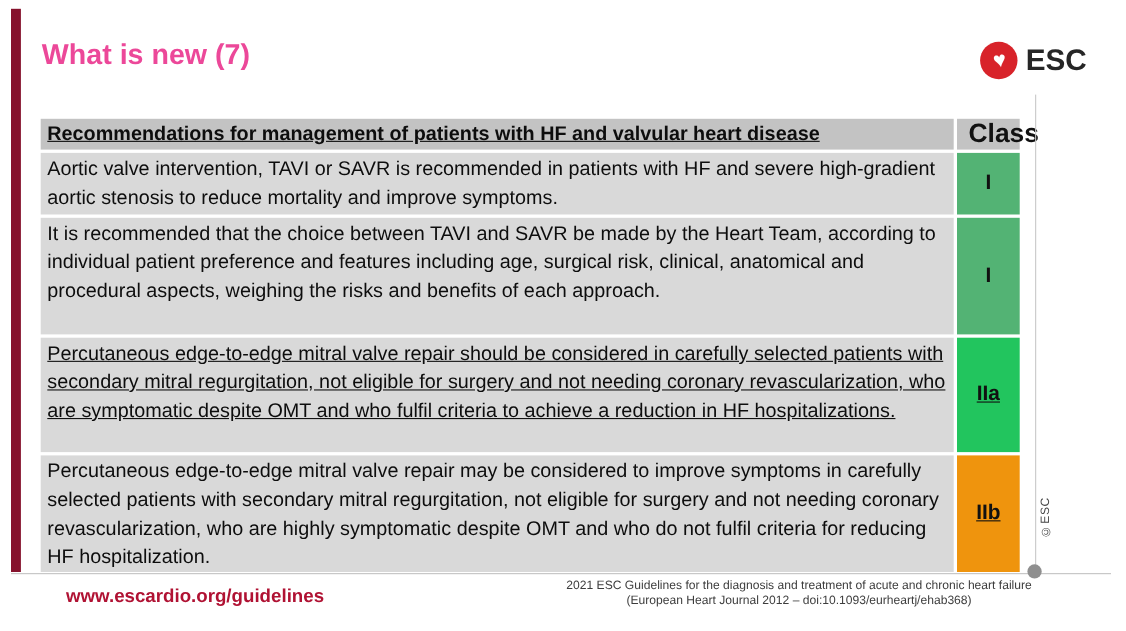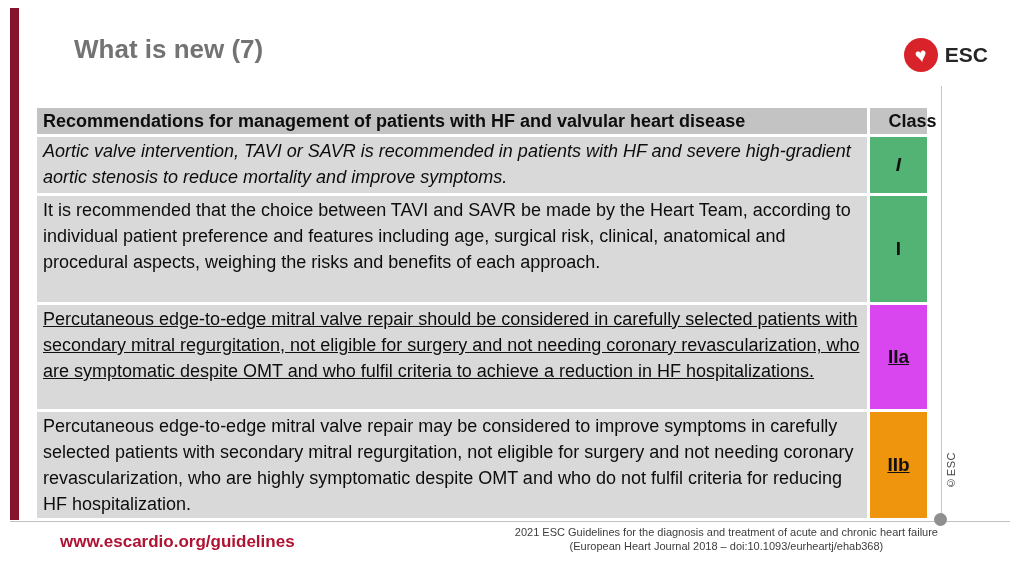--- a/index.html
+++ b/index.html
@@ -12,56 +12,55 @@
     color:#111;
   }
   .left-bar {
     position:absolute; left:10px; top:8px;
     width:9px; height:512px;
     background:#86122d;
   }
   .title {
     position:absolute; left:38px; top:34px;
     font-size:26px; font-weight:bold;
-    color:#737373;
-    margin-left:36px;
+    color:#ec4899;
   }
   .logo {
     position:absolute; right:36px; top:38px;
     display:flex; align-items:center; gap:7px;
   }
   .logo-circle {
     width:34px; height:34px; border-radius:50%;
     background:#d8232a;
     display:flex; align-items:center; justify-content:center;
   }
   .logo-heart { color:#fff; font-size:20px; line-height:1; transform:rotate(-10deg); }
-  .logo-text { font-size:21px; font-weight:bold; color:#262626;text-align:right; }
+  .logo-text { font-size:27px; font-weight:bold; color:#262626;text-align:right; }
 
   .table {
     position:absolute; left:37px; top:108px; width:890px;
     display:flex; flex-direction:column; gap:3px;
   }
   .trow { display:flex; gap:3px; }
   .tcell-text {
     flex:1; background:#d9d9d9;
     padding:1px 6px;
     font-size:18px; line-height:26px; color:#0d0d0d;
   }
   .tcell-class {
     width:57px; background:#d9d9d9;
     display:flex; align-items:center; justify-content:center;
     font-weight:bold; font-size:19px; color:#111;
   }
   .header-row .tcell-text {
     background:#c3c3c3; font-weight:bold;
-    line-height:24px; min-height:24px;
+    line-height:24px; min-height:24px;text-decoration:underline;
   }
-  .header-row .tcell-class { background:#c3c3c3; font-size:18px;padding-left:28px; }
-  .r1 { min-height:56px;font-style:italic; }
+  .header-row .tcell-class { background:#c3c3c3; font-size:24px;padding-left:28px; }
+  .r1 { min-height:56px; }
   .r2 { min-height:106px;justify-content:flex-end; }
   .r3 { min-height:104px;text-decoration:underline; }
   .r4 { min-height:104px;justify-content:space-between; }
 
   .footer-divider {
     position:absolute; left:10px; right:14px; top:521px;
     border-top:1px solid #c2c2c2;
   }
   .footer-link {
     position:absolute; left:60px; top:532px;
@@ -113,33 +112,33 @@
     <div class="tcell-class" style="background: rgb(83, 179, 116);">I</div>
   </div>
 
   <div class="trow r2">
     <div class="tcell-text">It is recommended that the choice between TAVI and SAVR be made by the Heart Team, according to individual patient preference and features including age, surgical risk, clinical, anatomical and procedural aspects, weighing the risks and benefits of each approach.</div>
     <div class="tcell-class" style="background: rgb(83, 179, 116);">I</div>
   </div>
 
   <div class="trow r3">
     <div class="tcell-text">Percutaneous edge-to-edge mitral valve repair should be considered in carefully selected patients with secondary mitral regurgitation, not eligible for surgery and not needing coronary revascularization, who are symptomatic despite OMT and who fulfil criteria to achieve a reduction in HF hospitalizations.</div>
-    <div class="tcell-class" style="background: #d946ef;">IIa</div>
+    <div class="tcell-class" style="background: #22c55e;">IIa</div>
   </div>
 
   <div class="trow r4">
     <div class="tcell-text">Percutaneous edge-to-edge mitral valve repair may be considered to improve symptoms in carefully selected patients with secondary mitral regurgitation, not eligible for surgery and not needing coronary revascularization, who are highly symptomatic despite OMT and who do not fulfil criteria for reducing HF hospitalization.</div>
     <div class="tcell-class" style="background: rgb(239, 148, 13); text-decoration: underline;">IIb</div>
   </div>
 </div>
 
 <div class="footer-divider"></div>
 
 <a class="footer-link" href="#">www.escardio.org/guidelines</a>
 
 <div class="footer-citation">
   <div>2021 ESC Guidelines for the diagnosis and treatment of acute and chronic heart failure</div>
-  <div>(European Heart Journal 2018 – doi:10.1093/eurheartj/ehab368)</div>
+  <div>(European Heart Journal 2012 – doi:10.1093/eurheartj/ehab368)</div>
 </div>
 
 <div class="right-vline"></div>
 <div class="copyright-vertical">©ESC</div>
 <div class="gray-dot"></div>
 
 </body></html>

